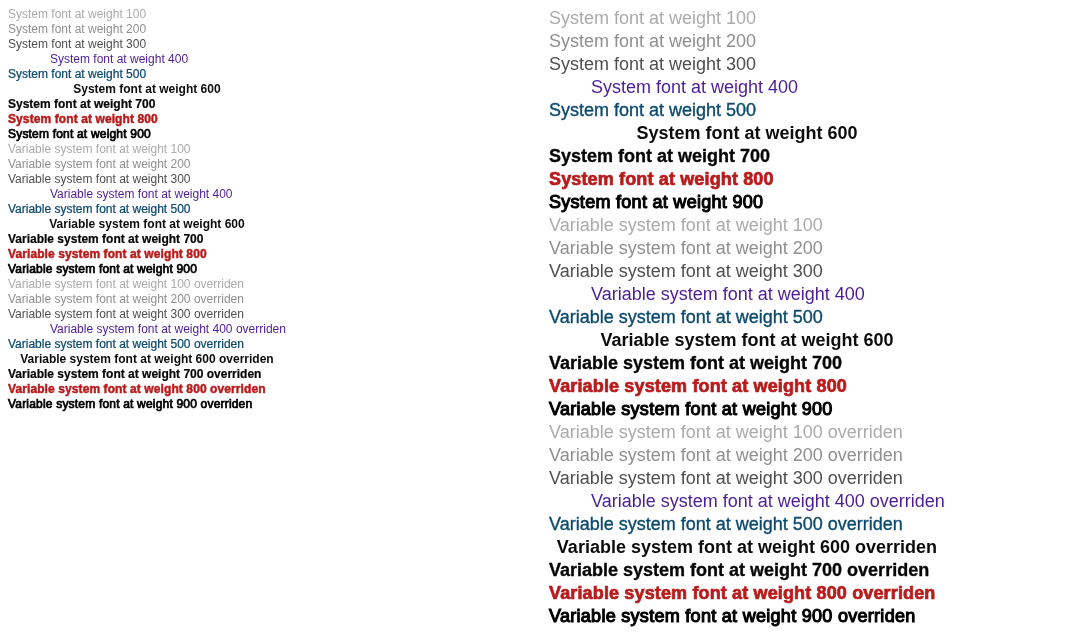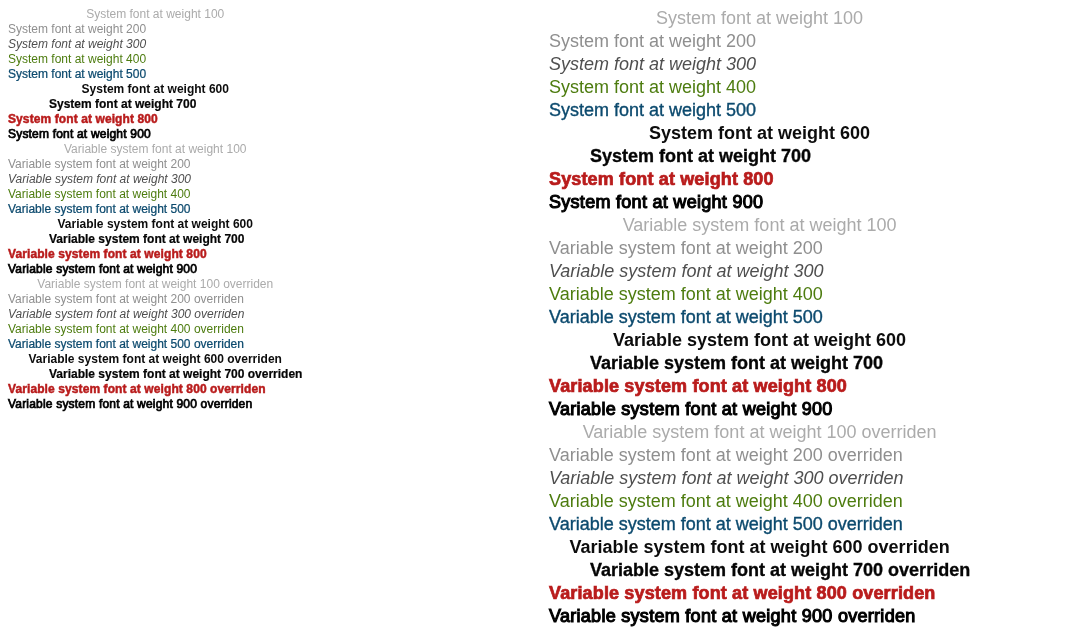--- a/index.html
+++ b/index.html
@@ -25,27 +25,27 @@
     font-size: 12px;
     line-height: 15px;
   }
   .col-large {
     left: 549px;
     font-size: 18px;
     line-height: 23px;
   }
   .line { font-weight: 400; }
   
-  .w100 { color: #ababab; text-align: center; }
+  .w100 { color: #ababab; }
   .w200 { color: #8f8f8f; }
-  .w300 { color: #4f4f4f; font-style: italic; }
-  .w400 { color: #4d7c0f; }
+  .w300 { color: #4f4f4f; }
+  .w400 { color: #4c1d95; margin-left: 42px; }
   .w500 { color: #0c4a6e; -webkit-text-stroke: 0.020em currentColor; }
   .w600 { color: #0c0c0c; font-weight: 700; text-align: center; }
-  .w700 { color: #050505; font-weight: 700; margin-left: 41px; -webkit-text-stroke: 0.018em currentColor; }
+  .w700 { color: #050505; font-weight: 700; -webkit-text-stroke: 0.018em currentColor; }
   .w800 { color: #b91c1c; font-weight: 700; -webkit-text-stroke: 0.040em currentColor; letter-spacing: 0.008em; }
   .w900 { color: #000000; font-weight: 400; -webkit-text-stroke: 0.062em currentColor; letter-spacing: 0.016em; }
 </style>
 </head>
 <body>
 
 <main class="page">
   <section class="col col-small">
       <div class="line w100">System font at weight 100</div>
       <div class="line w200">System font at weight 200</div>

